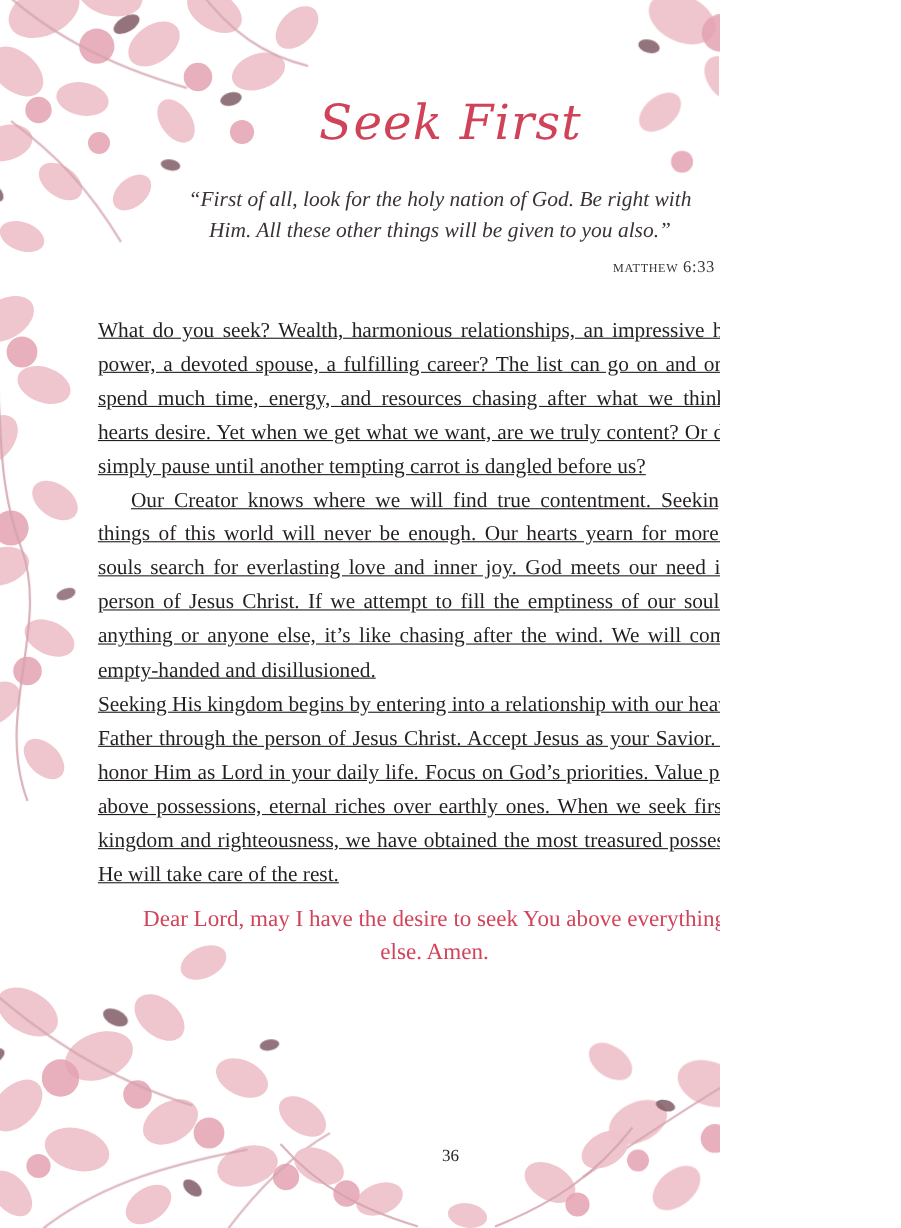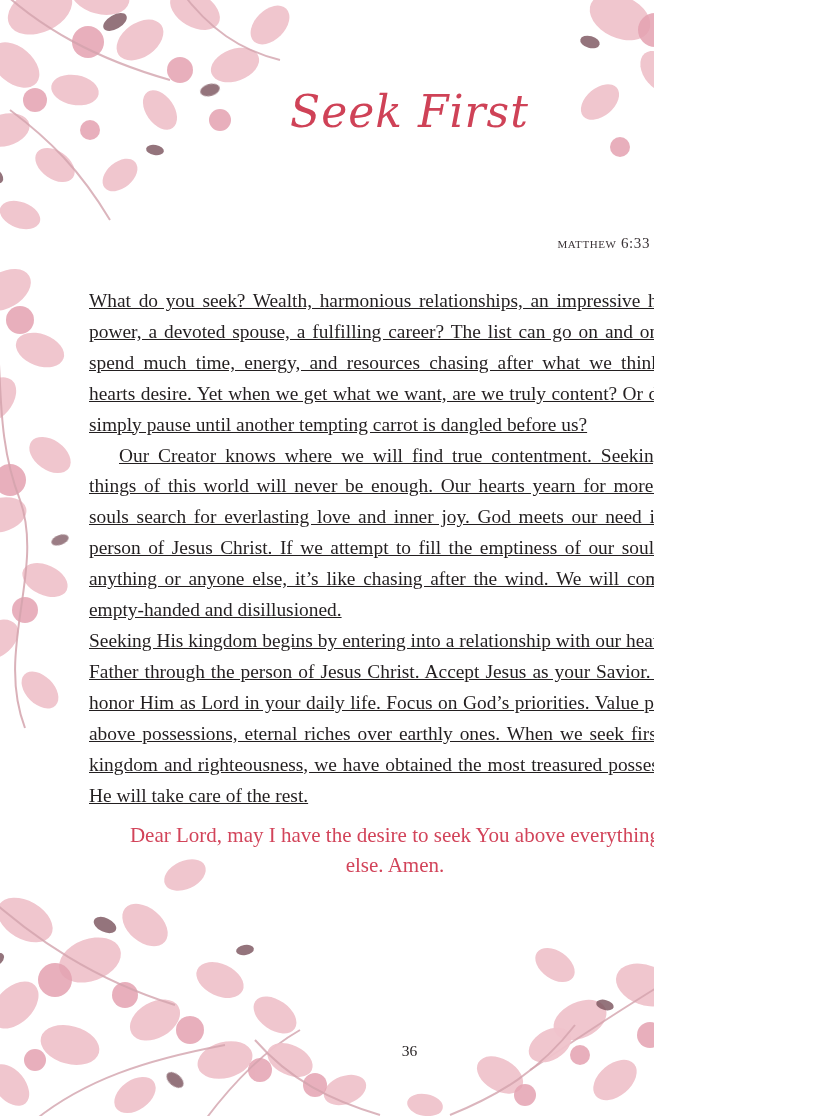--- a/index.html
+++ b/index.html
@@ -341,20 +341,21 @@
         <path d="M37 52 C22 45, 14 33, 11 22"></path>
         <path d="M37 38 C54 30, 62 20, 66 10"></path>
       </g>
     </svg>
   </div>
 
   <div class="content">
 
     <div class="title">Seek First</div>
 
+    <div class="verse">“First of all, look for the holy nation of God. Be right with Him. All these other things will be given to you also.”</div>
 
     <div class="verse-ref">Matthew 6:33</div>
 
     <div class="body-text">
       <p>What do you seek? Wealth, harmonious relationships, an impressive home, power, a devoted spouse, a fulfilling career? The list can go on and on. We spend much time, energy, and resources chasing after what we think our hearts desire. Yet when we get what we want, are we truly content? Or do we simply pause until another tempting carrot is dangled before us?</p>
       <p class="indent">Our Creator knows where we will find true contentment. Seeking the things of this world will never be enough. Our hearts yearn for more. Our souls search for everlasting love and inner joy. God meets our need in the person of Jesus Christ. If we attempt to fill the emptiness of our soul with anything or anyone else, it’s like chasing after the wind. We will come up empty-handed and disillusioned.</p>
       <p>Seeking His kingdom begins by entering into a relationship with our heavenly Father through the person of Jesus Christ. Accept Jesus as your Savior. Then honor Him as Lord in your daily life. Focus on God’s priorities. Value people above possessions, eternal riches over earthly ones. When we seek first His kingdom and righteousness, we have obtained the most treasured possession. He will take care of the rest.</p>
     </div>
 
     <div class="prayer">Dear Lord, may I have the desire to seek You above everything else. Amen.</div>

